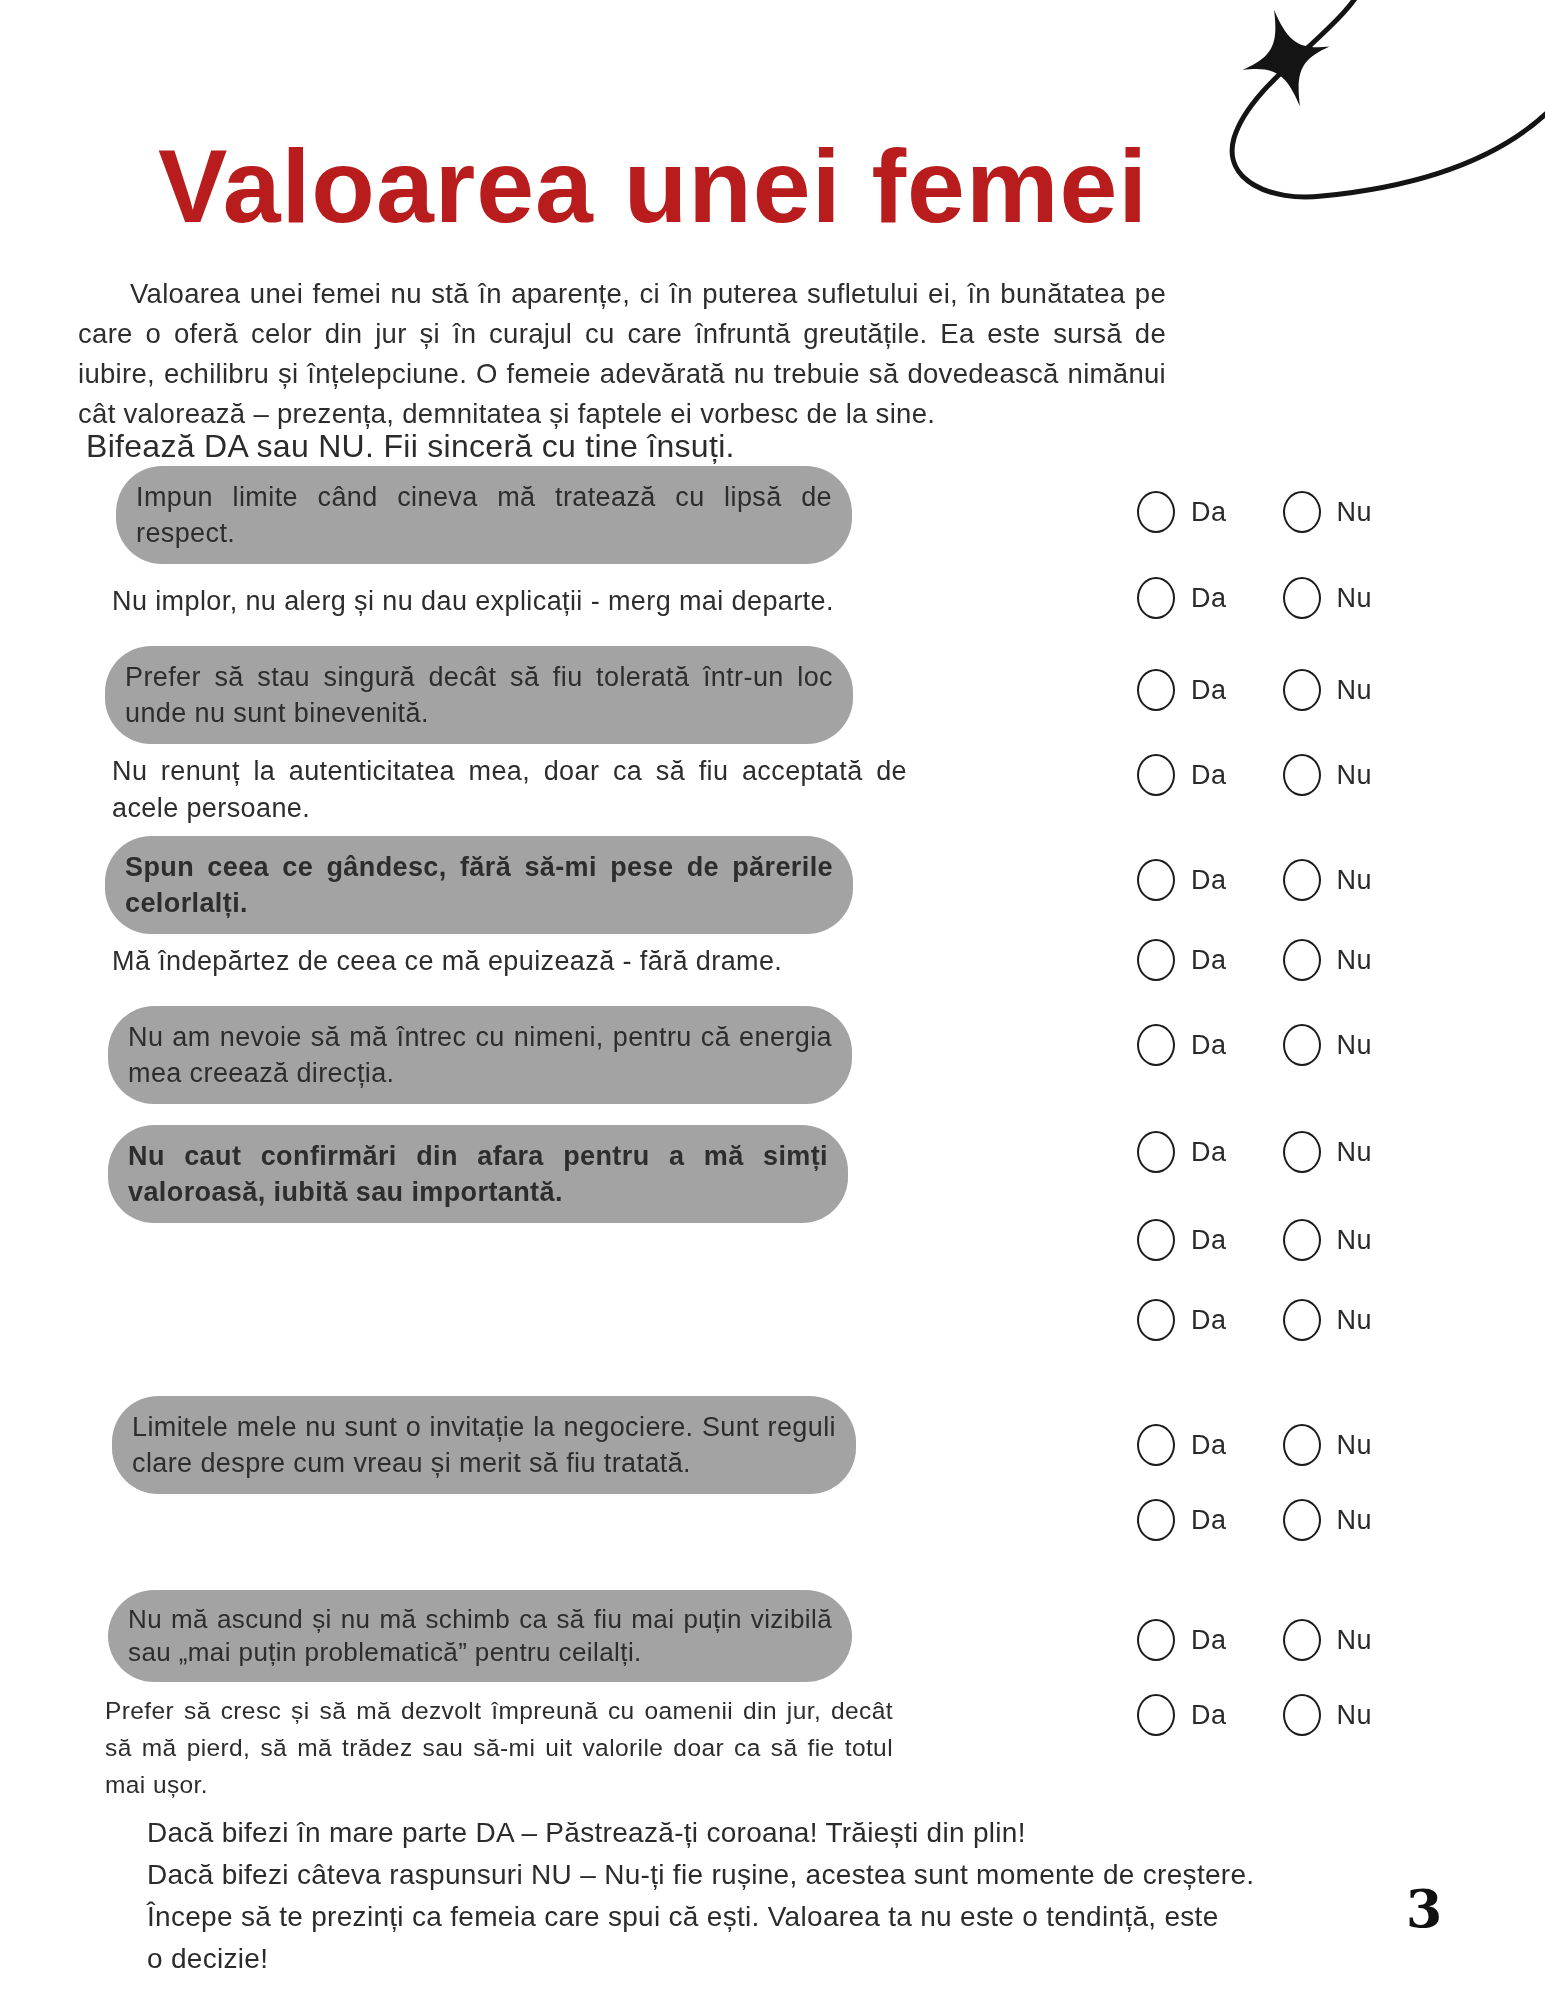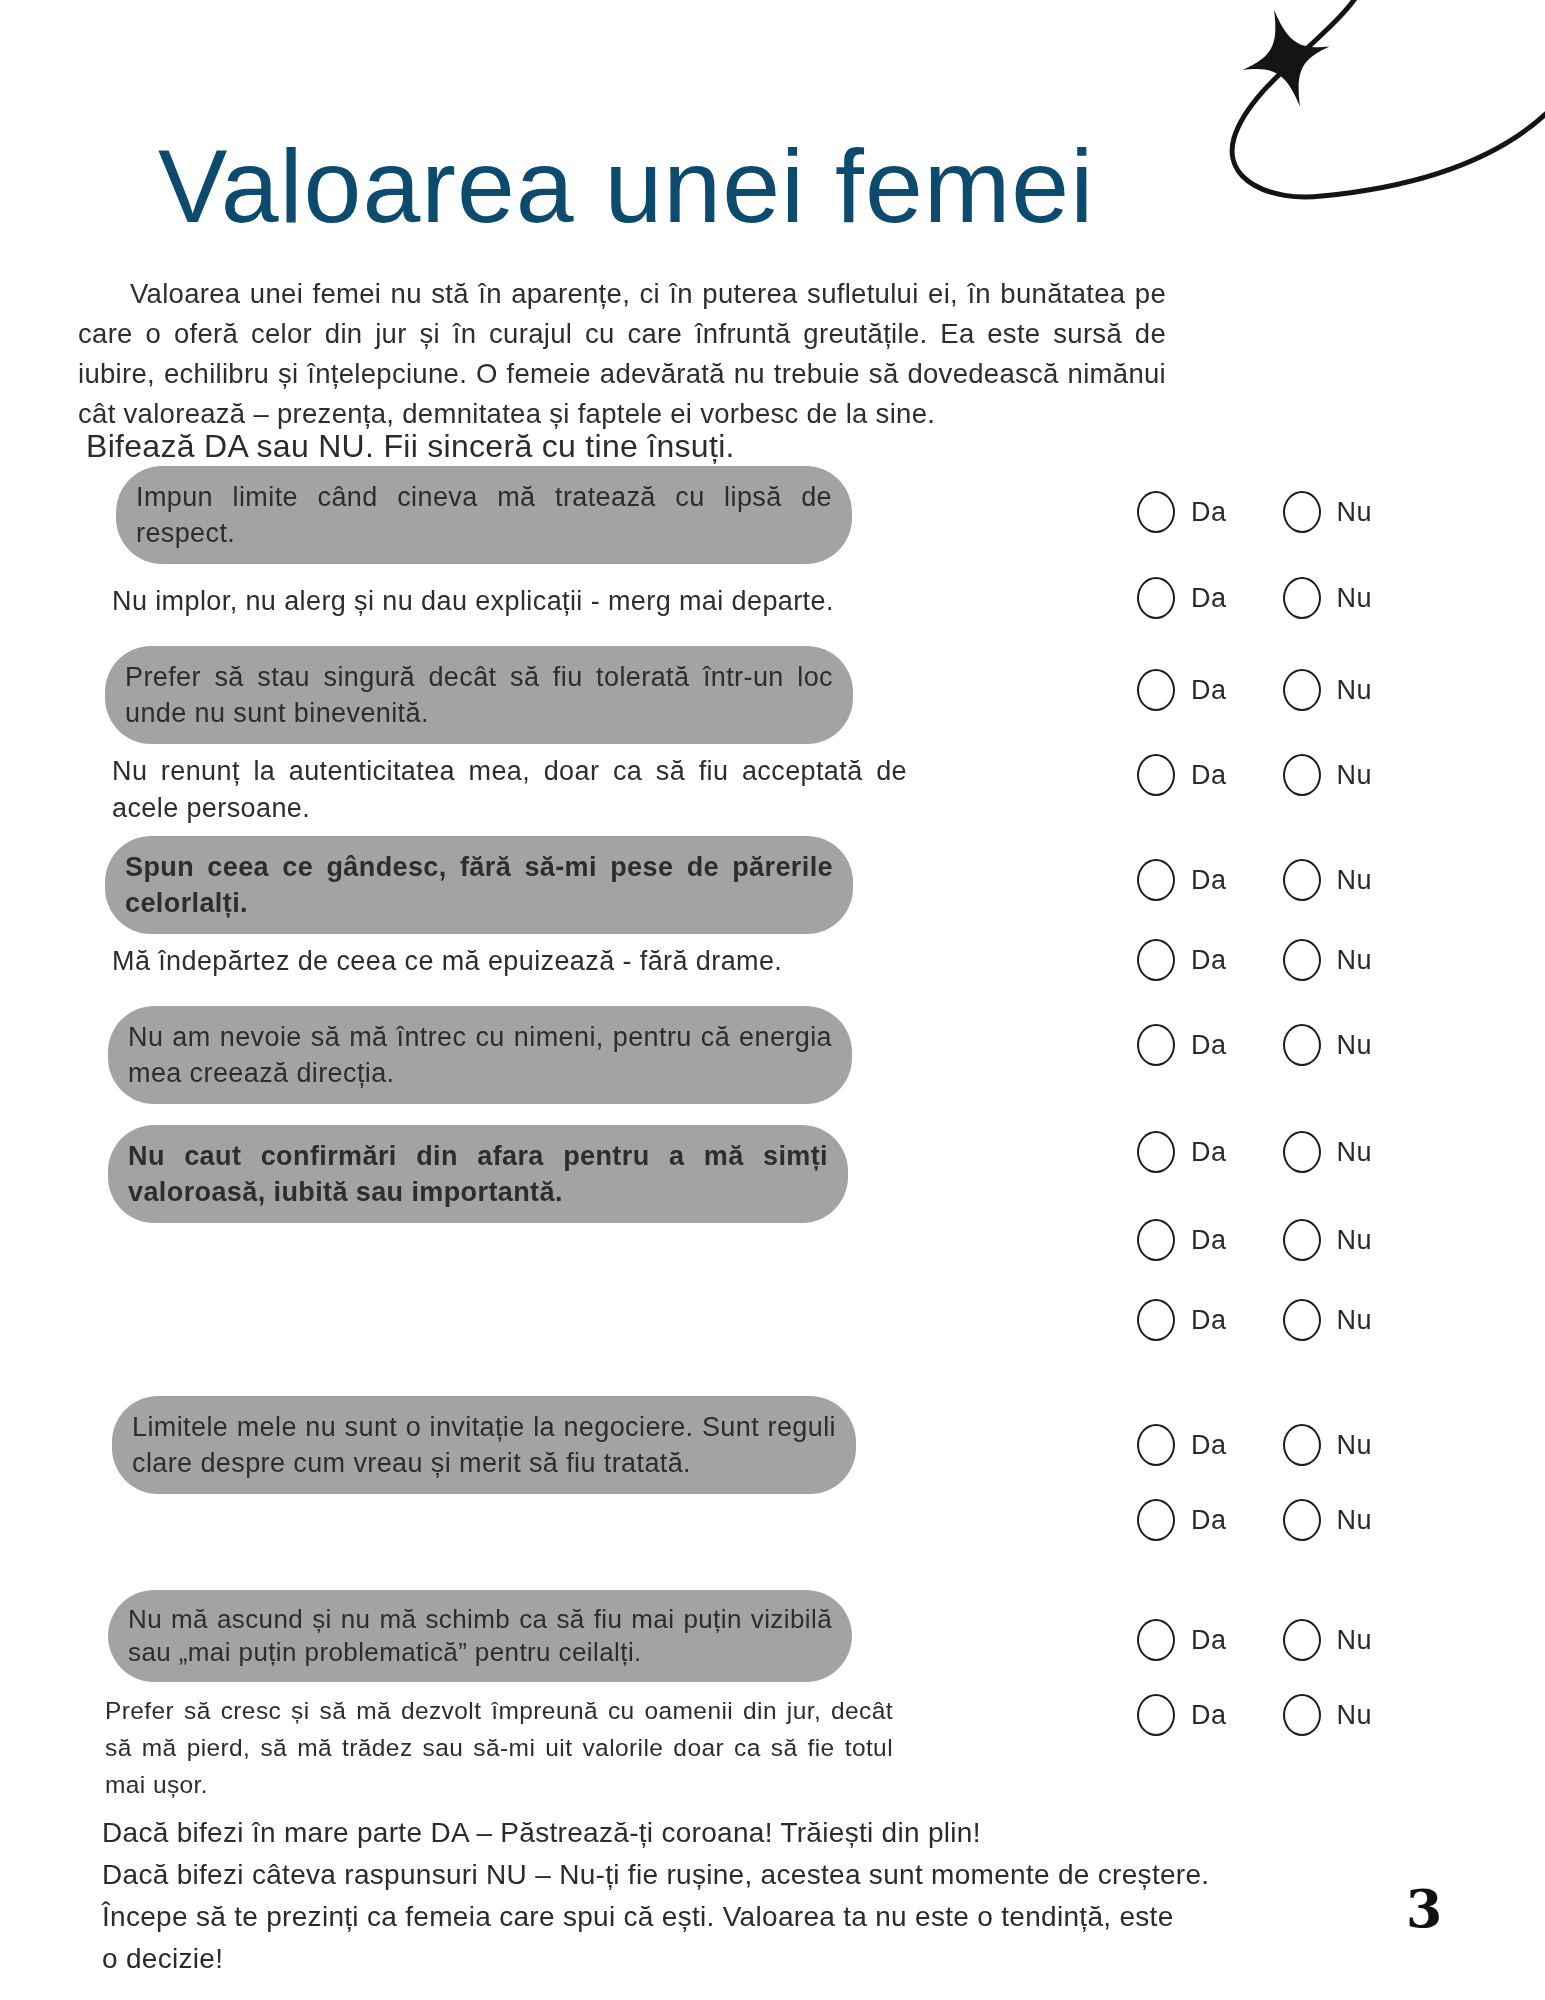--- a/index.html
+++ b/index.html
@@ -7,22 +7,22 @@
     position:relative;
     width:1545px;height:2000px;
     background:#ffffff;
     font-family:"Liberation Sans", sans-serif;
     color:#2d2d2d;
     overflow:hidden;
   }
   .decor-svg{position:absolute;left:1200px;top:0;width:345px;height:235px;}
   .title{
     position:absolute;left:158px;top:62px;
-    font-size:104px;font-weight:400;letter-spacing:1px;
-    color:#0c4a6e;white-space:nowrap;line-height:1.05;
+    font-size:104px;font-weight:700;letter-spacing:1px;
+    color:#b91c1c;white-space:nowrap;line-height:1.05;
   }
   .intro{
     position:absolute;left:78px;top:246px;width:1088px;
     font-size:27.5px;line-height:40px;letter-spacing:0.3px;
     text-align:justify;text-indent:52px;color:#2d2d2d;
   }
   .instruction{
     position:absolute;left:86px;top:428px;
     font-size:32px;letter-spacing:0.3px;color:#2b2b2b;white-space:nowrap;
   }
@@ -47,21 +47,21 @@
   }
   .clabel{
     font-size:27px;color:#2a2a2a;letter-spacing:0.5px;
     margin-left:16px;line-height:44px;
   }
   .radio.nu{margin-left:56px;}
   .footer{
     position:absolute;left:102px;top:1812px;width:1120px;
     font-size:28px;line-height:42px;letter-spacing:0.3px;color:#2b2b2b;
   }
-  .footer-line{white-space:nowrap;}
+  .footer-line{white-space:nowrap;margin-left:45px;}
   .page-number{
     position:absolute;left:1406px;top:1878px;
     font-family:"DejaVu Serif", serif;font-weight:700;
     font-size:52px;color:#111111;
   }
 </style>
 </head>
 <body>
 
 <div class="page">

